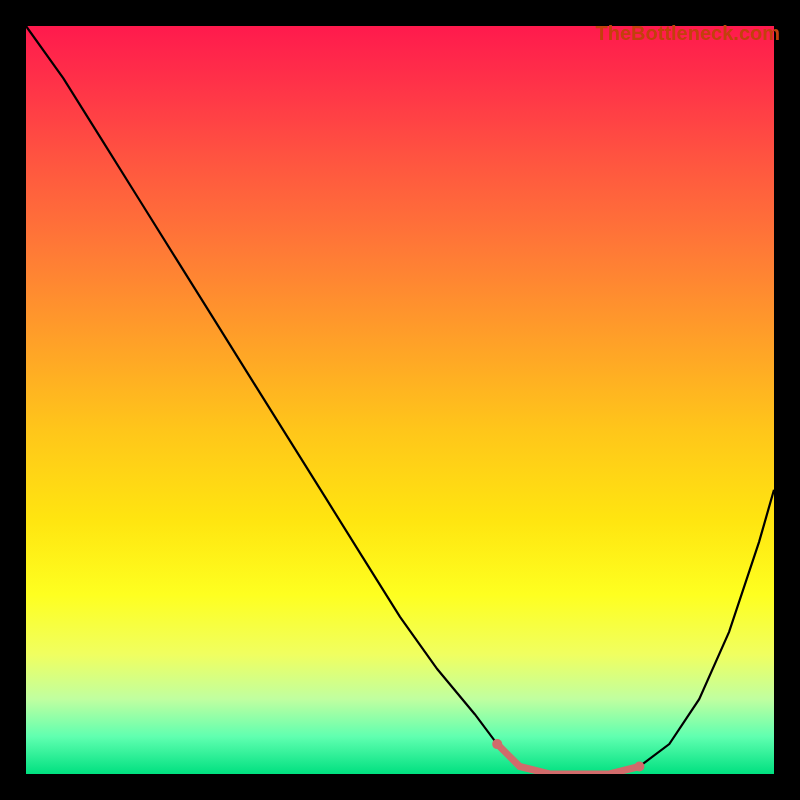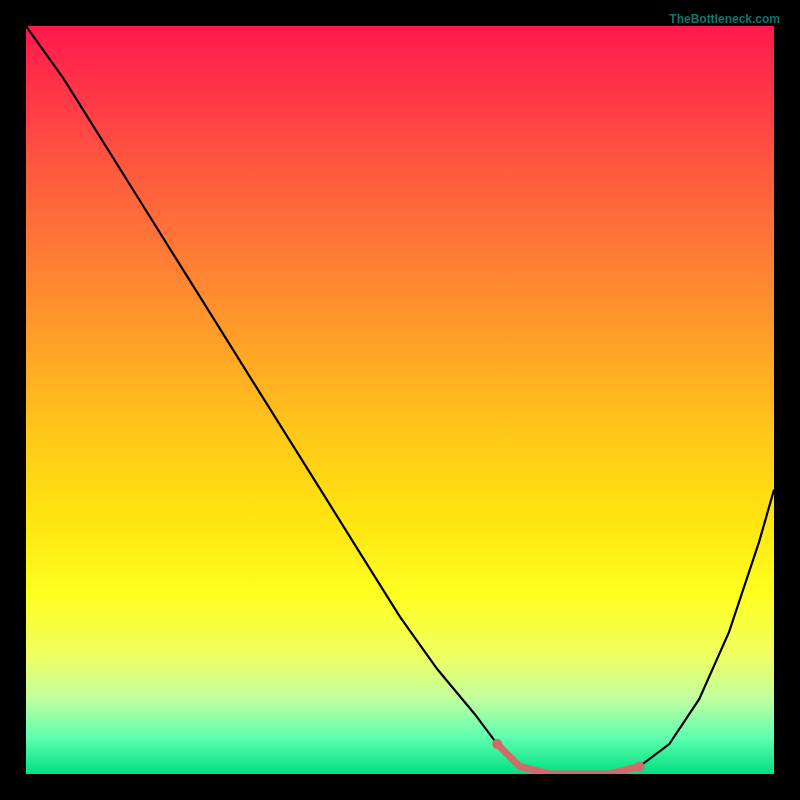--- a/index.html
+++ b/index.html
@@ -5,24 +5,24 @@
   * { margin: 0; padding: 0; box-sizing: border-box; }
   body {
     width: 800px;
     height: 800px;
     background: #000;
     position: relative;
     font-family: Arial, sans-serif;
   }
   .watermark {
     position: absolute;
-    top: 12px;
+    top: 22px;
     right: 20px;
-    color: #0f766e;
-    font-size: 12px;
+    color: #c2410c;
+    font-size: 20px;
     font-weight: bold;
     z-index: 10;
   }
   .plot-area {
     position: absolute;
     left: 26px;
     top: 26px;
     width: 748px;
     height: 748px;
   }

